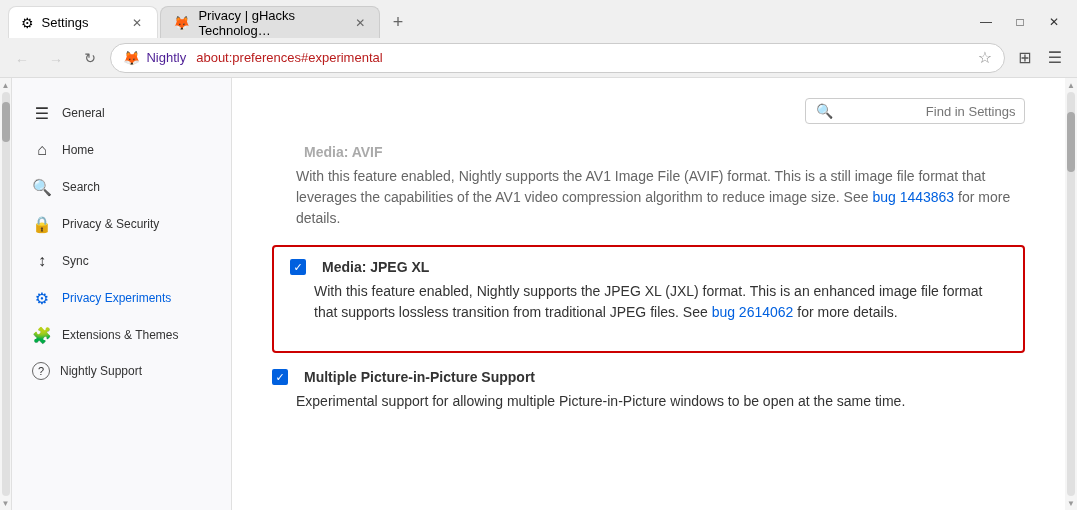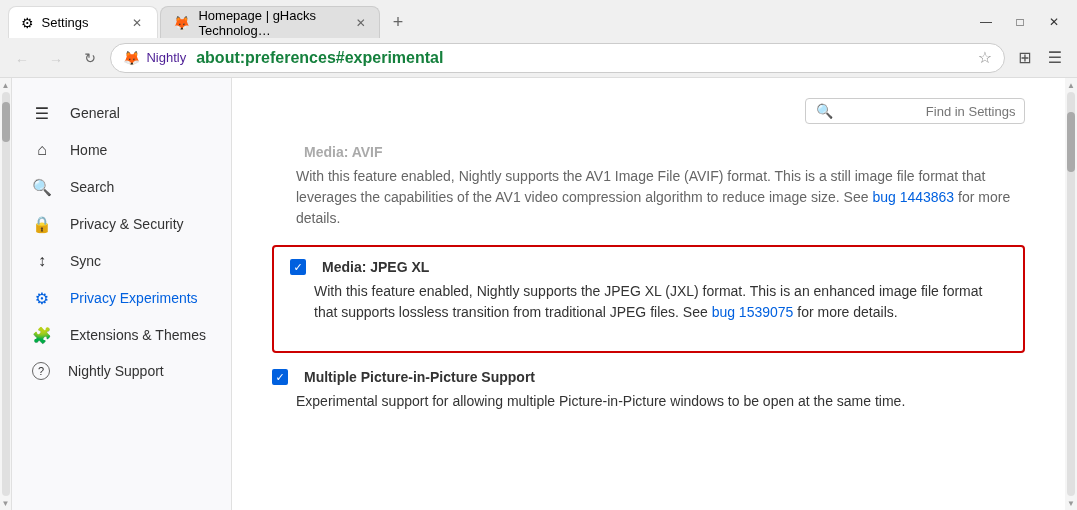--- a/index.html
+++ b/index.html
@@ -17,40 +17,40 @@
     .tab-add { width: 28px; height: 28px; display: flex; align-items: center; justify-content: center; color: #666; font-size: 18px; cursor: pointer; margin-left: 4px; }
     .window-controls { margin-left: auto; display: flex; gap: 4px; }
     .win-btn { width: 30px; height: 20px; display: flex; align-items: center; justify-content: center; font-size: 12px; cursor: pointer; color: #333; }
 
     .nav-bar { display: flex; align-items: center; background: #f0f0f0; padding: 4px 8px; height: 40px; gap: 6px; border-bottom: 1px solid #ddd; }
     .nav-btn { width: 28px; height: 28px; display: flex; align-items: center; justify-content: center; color: #666; cursor: pointer; border-radius: 50%; font-size: 14px; }
     .nav-btn.disabled { color: #ccc; cursor: default; }
 
     .address-bar-wrapper { display: flex; align-items: center; flex: 1; background: #fff; border: 1px solid #ccc; border-radius: 20px; padding: 4px 12px; height: 30px; gap: 6px; }
     .site-icon { font-size: 14px; }
-    .address-bar { border: none; outline: none; flex: 1; font-size: 16px; color: #15803d; background: transparent; font-weight: bold; }
+    .address-bar { border: none; outline: none; flex: 1; font-size: 13px; color: #b91c1c; background: transparent; }
     .star-btn { color: #888; cursor: pointer; font-size: 16px; }
     .nav-right-btns { display: flex; gap: 2px; }
     .nav-icon-btn { width: 28px; height: 28px; display: flex; align-items: center; justify-content: center; cursor: pointer; border-radius: 50%; font-size: 16px; color: #555; }
 
     
     .content-area { display: flex; flex: 1; overflow: hidden; background: #fff; }
 
     
     .left-scrollbar { width: 12px; background: #f5f5f5; border-right: 1px solid #e0e0e0; display: flex; flex-direction: column; align-items: center; padding: 2px 0; }
     .scroll-up-btn { width: 10px; height: 10px; font-size: 8px; color: #999; cursor: pointer; display: flex; align-items: center; justify-content: center; }
     .scroll-track { flex: 1; width: 8px; background: #e0e0e0; border-radius: 4px; margin: 2px 0; position: relative; }
     .scroll-thumb { width: 8px; height: 40px; background: #aaa; border-radius: 4px; position: absolute; top: 10px; }
 
     
     .sidebar { width: 220px; background: #f9f9fb; border-right: 1px solid #e0e0e0; padding: 16px 0; overflow-y: auto; flex-shrink: 0; }
     .sidebar-item { display: flex; align-items: center; padding: 8px 16px; cursor: pointer; gap: 10px; color: #333; font-size: 14px; border-radius: 4px; margin: 1px 4px; }
     .sidebar-item.active { color: #0060df; font-weight: 500; }
     .sidebar-item-icon { width: 20px; height: 20px; display: flex; align-items: center; justify-content: center; font-size: 16px; flex-shrink: 0; }
-    .sidebar-item-label { font-size: 14px; margin-left: 8px; }
+    .sidebar-item-label { font-size: 12px; }
 
     
     .main-panel { flex: 1; overflow-y: auto; padding: 20px 40px; }
     .find-bar { display: flex; justify-content: flex-end; margin-bottom: 20px; }
     .find-input-wrapper { display: flex; align-items: center; border: 1px solid #ccc; border-radius: 4px; padding: 4px 10px; gap: 6px; width: 220px; background: #fff; }
     .find-input { border: none; outline: none; font-size: 13px; flex: 1; color: #333; text-align: right; }
     .find-icon { color: #999; font-size: 14px; }
 
     .feature-item { margin-bottom: 16px; }
     .feature-header { display: flex; align-items: center; gap: 8px; margin-bottom: 6px; }
@@ -70,21 +70,21 @@
 <div class="browser-frame">
 
   <div class="title-bar">
     <div class="tab active">
       <span class="tab-icon">⚙</span>
       <span>Settings</span>
       <span class="tab-close">✕</span>
     </div>
     <div class="tab-inactive">
       <span class="tab-icon">🦊</span>
-      <span>Homepage | gHacks Technolog…</span>
+      <span>Privacy | gHacks Technolog…</span>
       <span class="tab-close">✕</span>
     </div>
     <div class="tab-add">+</div>
     <div class="window-controls">
       <div class="win-btn">—</div>
       <div class="win-btn">□</div>
       <div class="win-btn close">✕</div>
     </div>
   </div>
 
@@ -171,21 +171,21 @@
       </div>
 
       <div class="highlighted-box">
         <div class="feature-item">
           <div class="feature-header">
             <div class="checkbox">✓</div>
             <span class="feature-title">Media: JPEG XL</span>
           </div>
           <p class="feature-desc">
             <span>With this feature enabled, Nightly supports the JPEG XL (JXL) format. This is an enhanced image file format that supports lossless transition from traditional JPEG files. See</span>
-            <a href="#" class="feature-link">bug 1539075</a>
+            <a href="#" class="feature-link">bug 2614062</a>
             <span>for more details.</span>
           </p>
         </div>
       </div>
 
       <div class="feature-item">
         <div class="feature-header">
           <div class="checkbox">✓</div>
           <span class="feature-title">Multiple Picture-in-Picture Support</span>
         </div>

